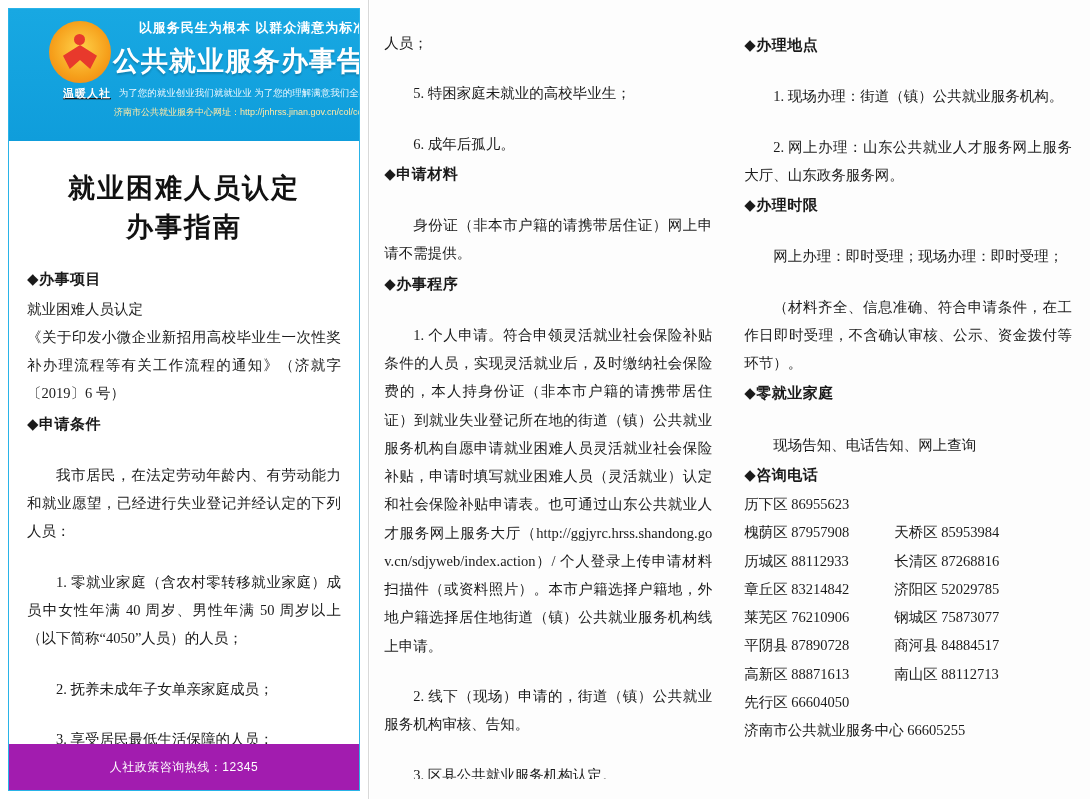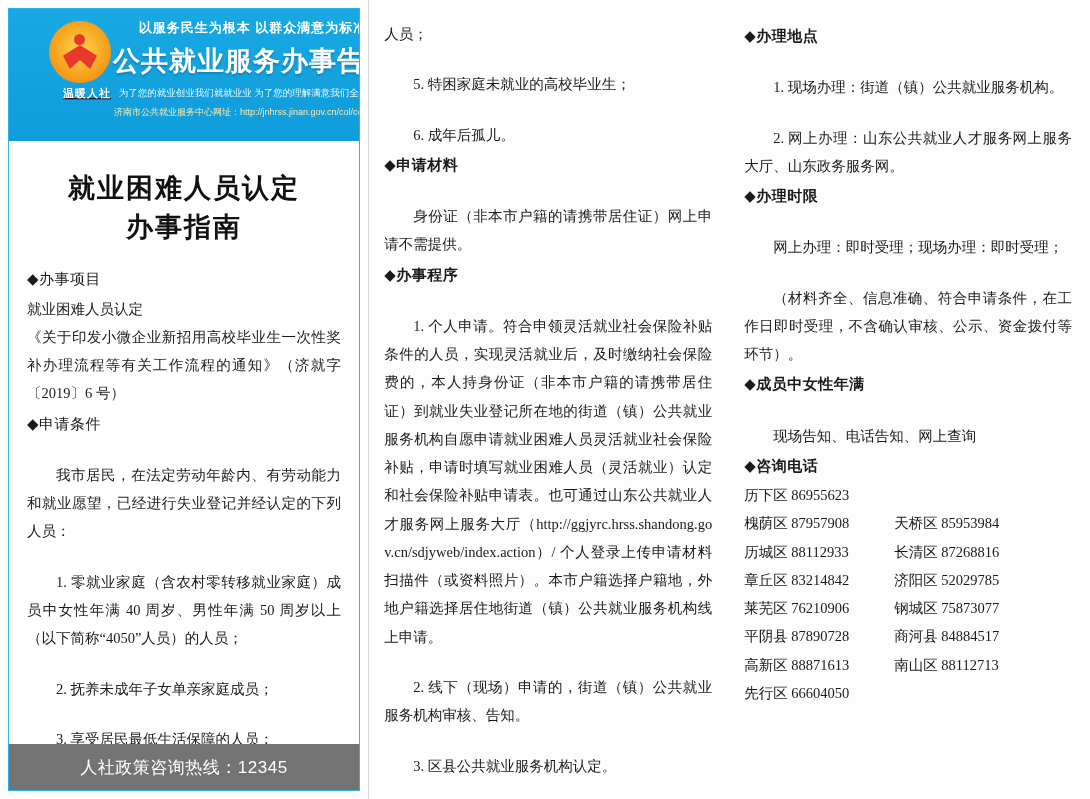--- a/index.html
+++ b/index.html
@@ -152,53 +152,53 @@
     color: #111;
   }
   .left-body {
     flex: 1 1 auto;
     padding: 0 18px 4px 18px;
     font-size: 14.5px;
     line-height: 1.95;
     overflow: hidden;
   }
   .heading {
-    font-weight: normal;
+    font-weight: bold;
     font-size: 15px;
     margin-top: 2px;
     letter-spacing: .5px;
   }
   .para { text-align: justify; }
   .para.indent { text-indent: 2em; margin-top: 22px; }
 
   .left-footer {
     height: 52px;
-    background: #737373;
+    background: #a21caf;
     color: #ffffff;
     display: flex;
     align-items: center;
     justify-content: center;
-    font-size: 17px;
+    font-size: 12px;
     font-family: "Liberation Sans", sans-serif;
     letter-spacing: .5px;
   }
 
   
   .gutter {
     width: 8px;
     height: 799px;
     background: #ffffff;
     border-left: 1px solid #d9d9d9;
   }
 
   
   .columns {
     flex: 1 1 auto;
     display: flex;
-    padding: 20px 18px 20px 14px;
+    padding: 29px 18px 20px 14px;
     box-sizing: border-box;
     gap: 32px;
   }
   .col {
     flex: 1 1 0;
     font-size: 14.5px;
     line-height: 1.95;
     overflow: hidden;
   }
   .col .para.indent { text-indent: 2em; }
@@ -280,21 +280,21 @@
       <div class="para indent">5. 确认告知。</div>
     </div>
 
     <div class="col">
       <div class="heading">◆办理地点</div>
       <div class="para indent">1. 现场办理：街道（镇）公共就业服务机构。</div>
       <div class="para indent">2. 网上办理：山东公共就业人才服务网上服务大厅、山东政务服务网。</div>
       <div class="heading">◆办理时限</div>
       <div class="para indent">网上办理：即时受理；现场办理：即时受理；</div>
       <div class="para indent">（材料齐全、信息准确、符合申请条件，在工作日即时受理，不含确认审核、公示、资金拨付等环节）。</div>
-      <div class="heading">◆成员中女性年满</div>
+      <div class="heading">◆零就业家庭</div>
       <div class="para indent">现场告知、电话告知、网上查询</div>
       <div class="heading">◆咨询电话</div>
 
       <div class="tel-table">
         <div class="tel-row">
           <span class="c1">历下区 86955623</span>
         </div>
         <div class="tel-row">
           <span class="c1">槐荫区 87957908</span>
           <span class="c2">天桥区 85953984</span>
@@ -315,17 +315,20 @@
           <span class="c1">平阴县 87890728</span>
           <span class="c2">商河县 84884517</span>
         </div>
         <div class="tel-row">
           <span class="c1">高新区 88871613</span>
           <span class="c2">南山区 88112713</span>
         </div>
         <div class="tel-row single">
           <span class="c1">先行区 66604050</span>
         </div>
+        <div class="tel-row single">
+          <span class="c1">济南市公共就业服务中心 66605255</span>
+        </div>
       </div>
     </div>
 
   </div>
 </div>
 
 </body></html>

